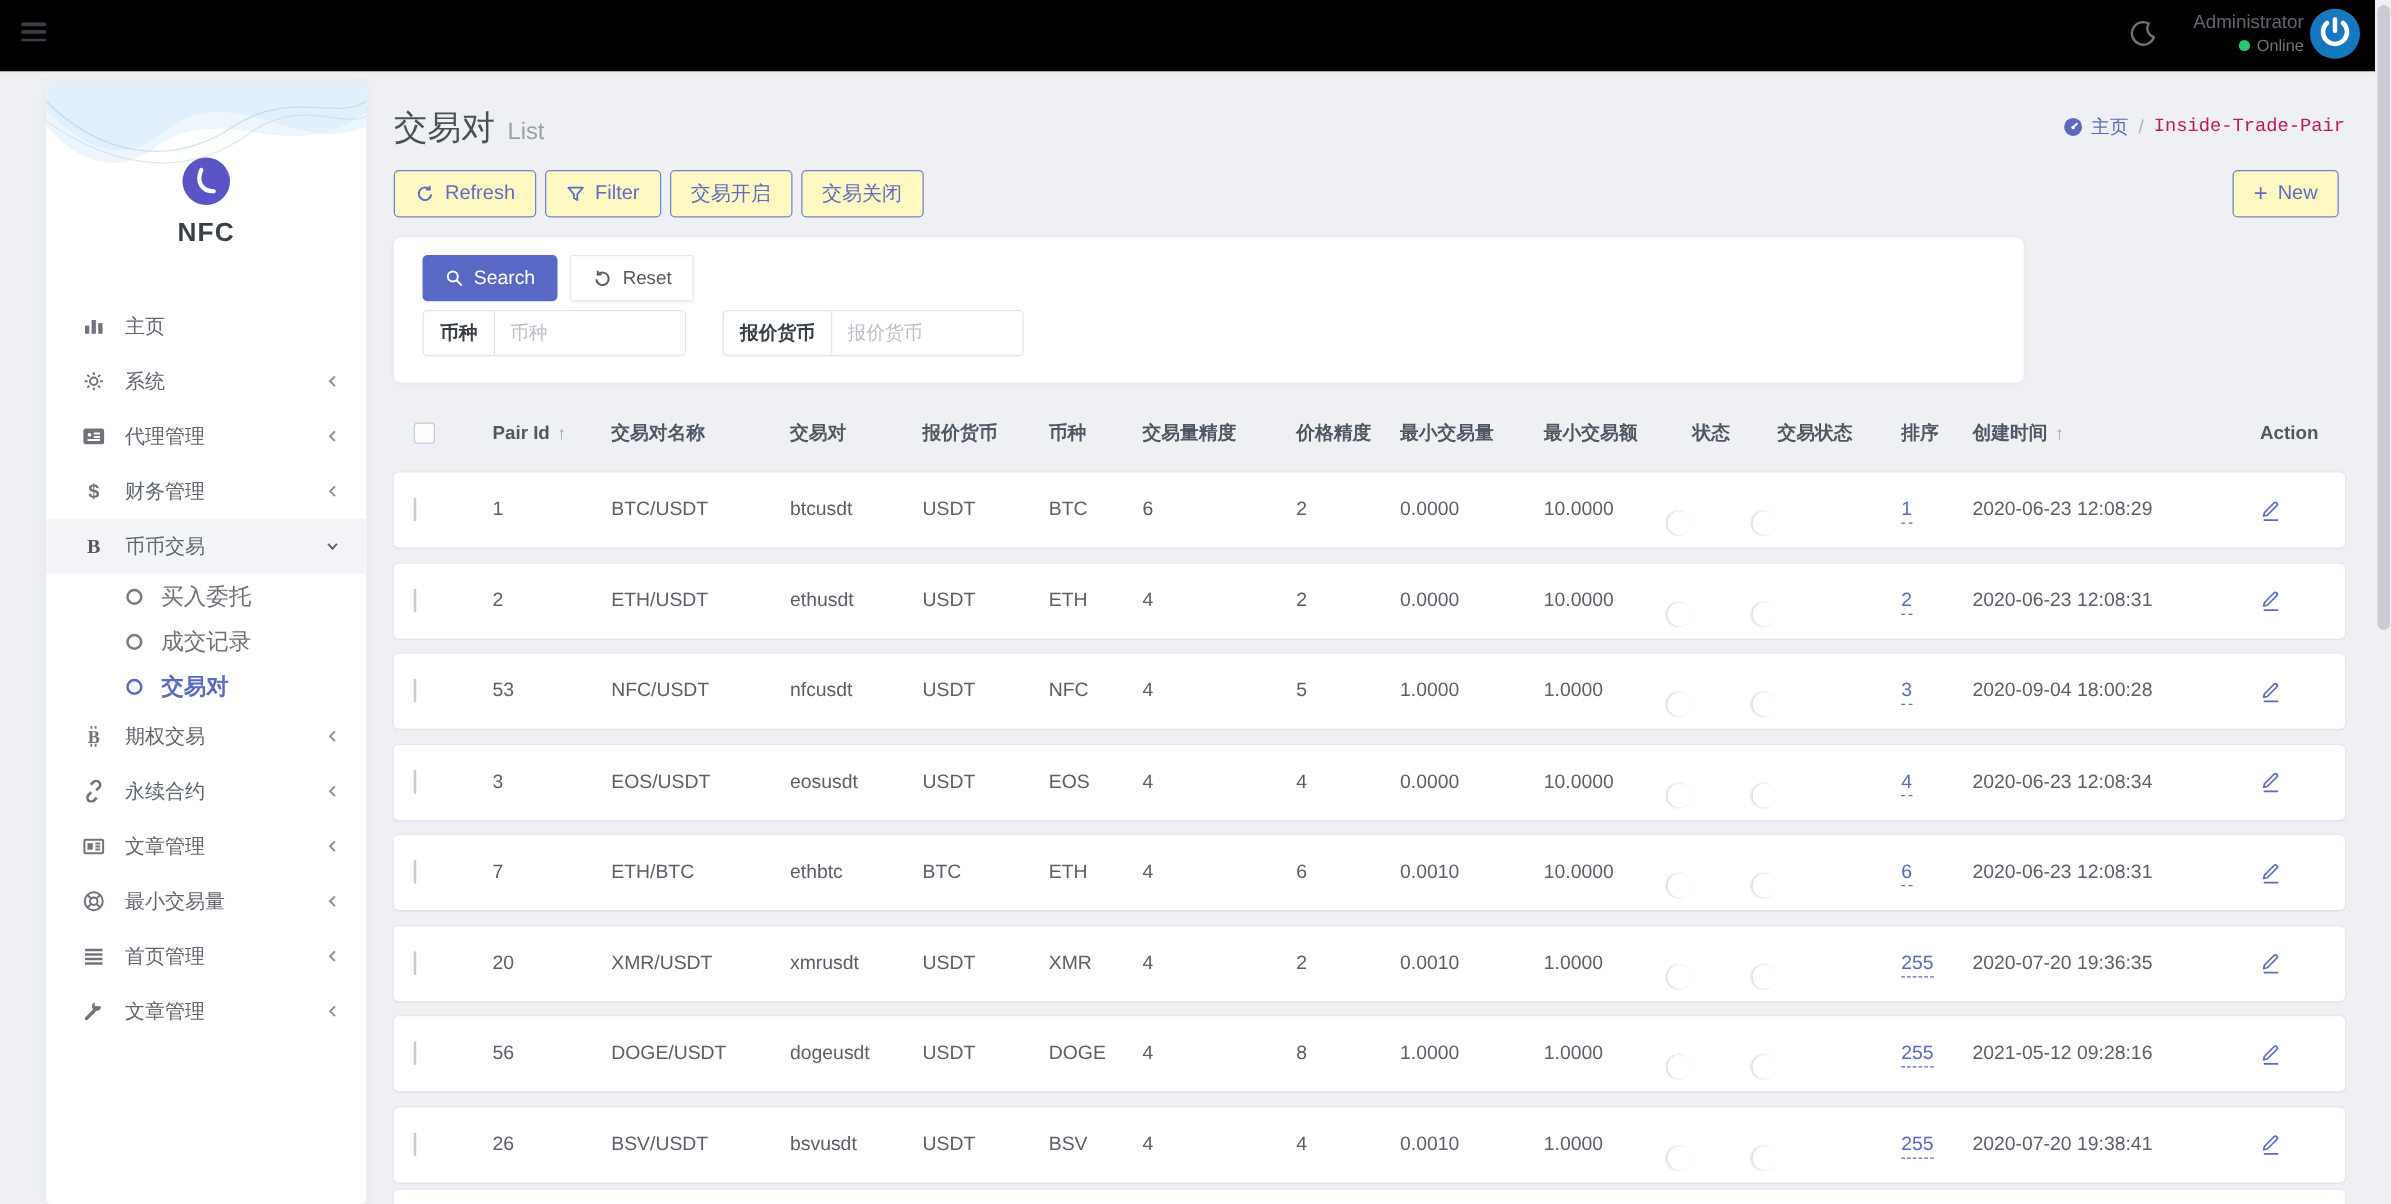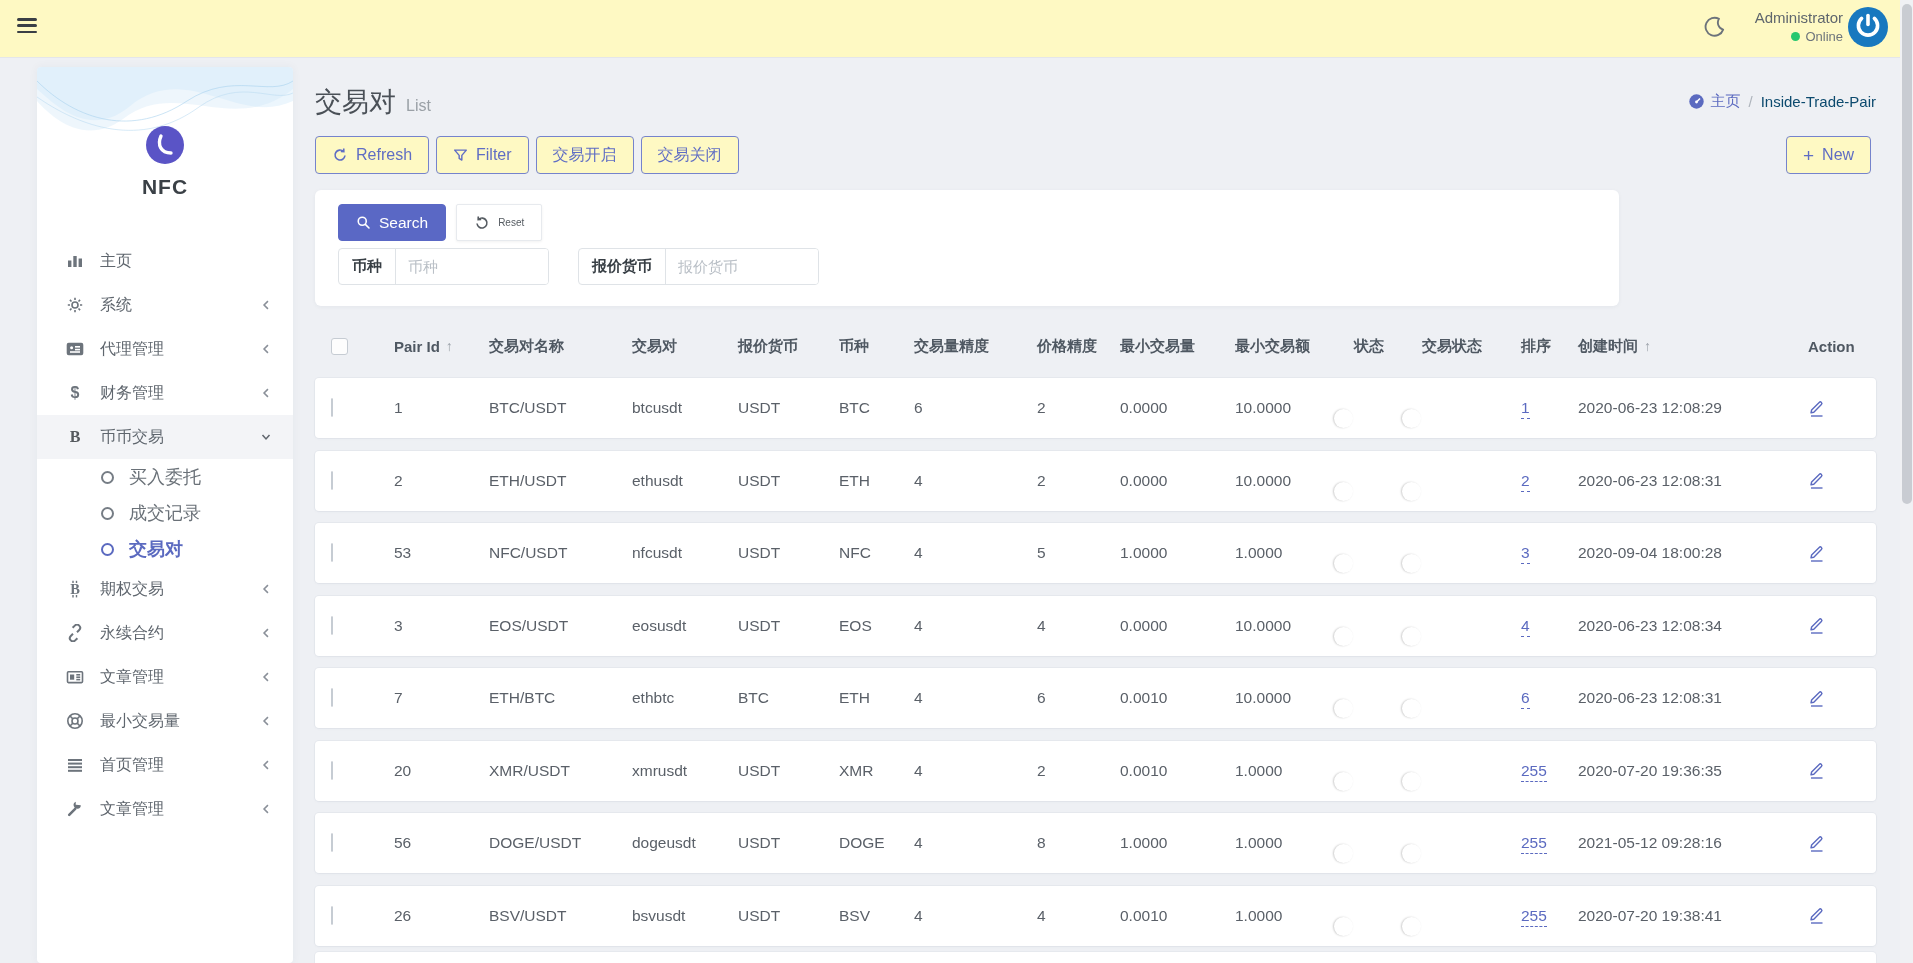--- a/index.html
+++ b/index.html
@@ -2,21 +2,21 @@
 <html><head>
 <meta charset="utf-8">
 <style>
   * { margin:0; padding:0; box-sizing:border-box; }
   html,body { width:1913px; height:963px; overflow:hidden;
     font-family:"Liberation Sans","DejaVu Sans",sans-serif;
     background:#eef0f4; color:#5a6068; }
   svg { display:block; }
 
   
-  .topbar { position:absolute; left:0; top:0; width:1913px; height:57px; background:#fef9c3;
+  .topbar { position:absolute; left:0; top:0; width:1913px; height:57px; background:#000000;
     box-shadow:0 1px 0 rgba(0,0,0,.04); z-index:30; }
   .hamburger { position:absolute; left:17px; top:18px; width:20px; height:20px; cursor:pointer; }
   .hamburger i { display:block; height:2.6px; background:#3a3f45; border-radius:2px; margin-bottom:3.8px; }
   .moon { position:absolute; left:1704px; top:16px; cursor:pointer; }
   .userbox { position:absolute; right:70px; top:9px; text-align:right; }
   .userbox .uname { font-size:15px; color:#5f666d; }
   .userbox .ustat { font-size:13px; color:#6e757c; margin-top:3px; display:flex; align-items:center; justify-content:flex-end; gap:5px; }
   .dot { width:9px; height:9px; border-radius:50%; background:#28c76f; display:inline-block; }
   .avatar { position:absolute; right:24px; top:6px; width:42px; height:42px; border-radius:50%; cursor:pointer; }
 
@@ -36,44 +36,44 @@
   .side-item.expanded { background:#f3f4f7; }
   .sub-item { height:36px; display:flex; align-items:center; padding-left:64px; font-size:18px;
     color:#6a7178; cursor:pointer; }
   .sub-item .ring { width:13px; height:13px; border-radius:50%; border:2px solid #767d85;
     margin-right:15px; flex:0 0 auto; }
   .sub-item.active { color:#5b6ac0; font-weight:bold; }
   .sub-item.active .ring { border-color:#5b6ac0; }
 
   
   .page-title { position:absolute; left:315px; top:84px; font-size:27px; color:#4a5057; }
-  .page-sub { font-size:16px; color:#9aa0a6; margin-left:10px; font-weight:normal; }
+  .page-sub { font-size:19px; color:#9aa0a6; margin-left:10px; font-weight:normal; }
   .breadcrumb { position:absolute; top:92px; right:37px; display:flex; align-items:center; gap:8px;
     font-size:15px; }
   .breadcrumb .bc-home { color:#5b6ac0; display:flex; align-items:center; gap:6px; cursor:pointer; text-decoration:none; }
   .breadcrumb .bc-sep { color:#aeb4bc; }
-  .breadcrumb .bc-cur { color:#0c4a6e; }
+  .breadcrumb .bc-cur { color:#be185d;font-family:Liberation Mono, monospace; }
 
   
   .toolbar { position:absolute; left:315px; top:136px; display:flex; gap:7px; }
   .btn { display:inline-flex; align-items:center; gap:8px; height:38px; padding:0 16px;
     border:1px solid #7583cc; border-radius:4px; background:#fef9c3; color:#5f6dc4;
     font-size:16px; cursor:pointer; white-space:nowrap; }
   .btn-new { position:absolute; left:1786px; top:136px; }
   .btn .plus { font-size:19px; line-height:1; }
 
   
   .search-card { position:absolute; left:315px; top:190px; width:1304px; height:116px;
     background:#fff; border-radius:6px; box-shadow:0 1px 4px rgba(40,50,80,.05); }
   .sc-btns { position:absolute; left:23px; top:14px; display:flex; gap:10px; }
   .btn-search { display:inline-flex; align-items:center; gap:8px; height:37px; padding:0 17px;
     background:#5a68c5; border:1px solid #5a68c5; border-radius:4px; color:#fff; font-size:15.5px; cursor:pointer; }
   .btn-reset { display:inline-flex; align-items:center; gap:8px; height:37px; padding:0 17px;
     background:#fff; border:1px solid #e7eaee; border-radius:2px; box-shadow:0 1px 3px rgba(0,0,0,.06);
-    color:#555b61; font-size:10px; cursor:pointer; }
+    color:#555b61; font-size:15px; cursor:pointer; }
   .field-row { position:absolute; left:23px; top:58px; display:flex; gap:29px; }
   .fgroup { display:flex; height:37px; border:1px solid #dfe3e7; border-radius:4px; background:#fff; overflow:hidden; }
   .fgroup .flabel { display:flex; align-items:center; padding:0 13px; font-size:15px; font-weight:bold;
     color:#383f45; border-right:1px solid #dfe3e7; white-space:nowrap; }
   .fgroup input { border:none; outline:none; width:152px; padding:0 12px; font-size:15px;
     font-family:inherit; color:#495057; }
   .fgroup input::placeholder { color:#b9bfc6; }
 
   
   .thead, .trow { display:grid; align-items:center; padding:0 16px;

